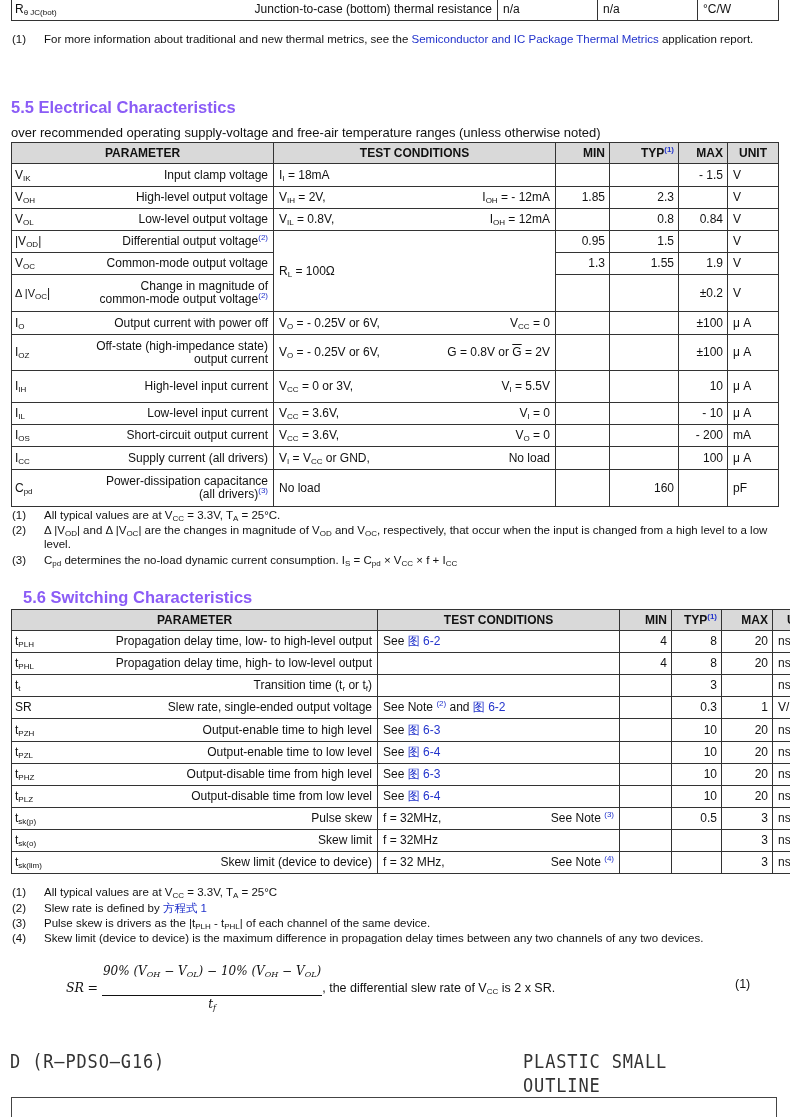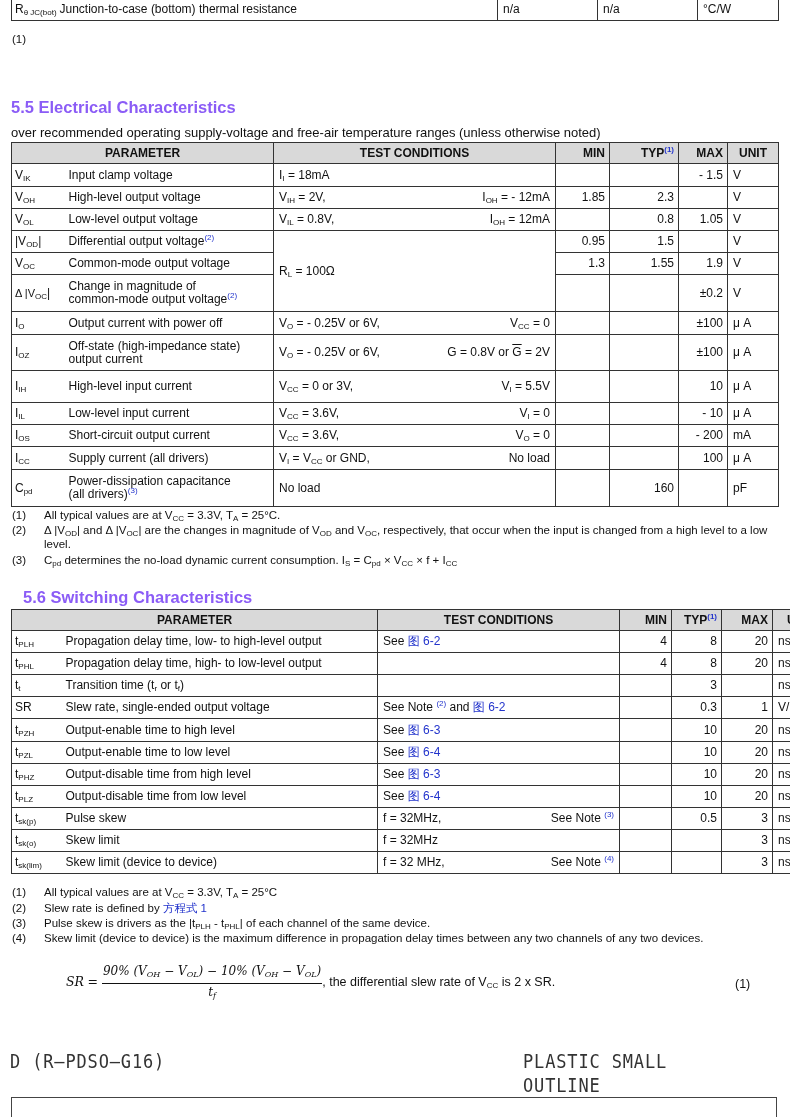--- a/index.html
+++ b/index.html
@@ -3,38 +3,38 @@
 <meta charset="utf-8">
 <style>
   * { box-sizing: border-box; margin: 0; padding: 0; }
   html, body { width: 790px; height: 1117px; background: #ffffff; overflow: hidden; }
   body { position: relative; font-family: "Liberation Sans", sans-serif; color: #111; font-size: 12px; }
   .abs { position: absolute; }
   table { border-collapse: collapse; table-layout: fixed; position: absolute; font-size: 12px; }
   td, th { border: 1px solid #333; padding: 0 5px; white-space: nowrap; overflow: hidden; vertical-align: middle; line-height: 13px; }
   th { background: #d9d9d9; font-weight: bold; font-size: 12px; text-align: center; height: 21px; }
   .sym { border-right: none; padding-left: 3px; }
-  .desc { border-left: none; padding-left: 2px; }
+  .desc { border-left: none; padding-left: 2px; text-align: right; }
   .tc1 { border-right: none; }
   .tc2 { border-left: none; text-align: right; }
   .num { text-align: right; padding-right: 4px; }
   .unit { text-align: left; }
   sub { font-size: 8px; vertical-align: -2px; line-height: 0; }
   .link { color: #2233cc; }
   .sup-link { color: #2233cc; font-size: 8px; vertical-align: 5px; line-height: 0; }
   h2 { position: absolute; font-family: "Liberation Sans", sans-serif; font-weight: bold; font-size: 16.5px; color: #8b5cf6; }
   .subtitle { font-size: 13px; }
   .note { position: absolute; font-size: 11.5px; line-height: 14px; color: #111; }
   .note .n { position: absolute; left: 0; }
   .note .t { position: absolute; left: 32px; width: 740px; white-space: normal; }
   .overline { text-decoration: overline; }
   .cad { position: absolute; font-family: "DejaVu Sans Mono", monospace; font-size: 20px; color: #333; letter-spacing: 1px; transform: scaleX(0.85); transform-origin: left; }
   .math { font-family: "DejaVu Serif", serif; font-style: italic; }
   .frac { display: inline-block; vertical-align: middle; text-align: center; }
-  .frac .numr { display: block; border-bottom: 1px solid #111; padding: 0 1px 5px; font-size: 12px; }
+  .frac .numr { display: block; border-bottom: 1px solid #111; padding: 0 1px 17px; font-size: 12px; }
   .frac .den { display: block; font-size: 12px; padding-top: 1px; }
 </style>
 </head>
 <body>
 
 <table style="left:11px; top:-2px; width:767px;">
   <colgroup>
       <col style="width:46px">
       <col style="width:440px">
       <col style="width:100px">
@@ -47,20 +47,21 @@
     <td class="desc">Junction-to-case (bottom) thermal resistance</td>
     <td class="unit">n/a</td>
     <td class="unit">n/a</td>
     <td class="unit">°C/W</td>
   </tr>
 </tbody>
   </table>
 
 <div class="note" style="left:12px; top:32px; width:770px; height:30px;">
   <span class="n">(1)</span>
+  <span class="t"><span>For more information about traditional and new thermal metrics, see the </span><span class="link">Semiconductor and IC Package Thermal Metrics</span><span> application report.</span></span>
 </div>
 
 <h2 style="left:11px; top:98px;">5.5 Electrical Characteristics</h2>
 <div class="abs subtitle" style="left:11px; top:125px;">over recommended operating supply-voltage and free-air temperature ranges (unless otherwise noted)</div>
 
 <table style="left:11px; top:142px; width:767px;">
   <colgroup>
     <col style="width:55px">
       <col style="width:207px">
     <col style="width:139px">
@@ -101,21 +102,21 @@
     <td class="unit">V</td>
   </tr>
 
   <tr style="height:22px">
     <td class="sym"><span>V</span><sub>OL</sub></td>
     <td class="desc">Low-level output voltage</td>
     <td class="tc1"><span>V</span><sub>IL</sub><span> = 0.8V,</span></td>
     <td class="tc2"><span>I</span><sub>OH</sub><span> = 12mA</span></td>
     <td class="num"></td>
     <td class="num">0.8</td>
-    <td class="num">1.05</td>
+    <td class="num">0.84</td>
     <td class="unit">V</td>
   </tr>
 
   <tr style="height:22px">
     <td class="sym"><span>|V</span><sub>OD</sub><span>|</span></td>
     <td class="desc"><span>Differential output voltage</span><span class="sup-link">(2)</span></td>
     <td colspan="2" rowspan="3" style="vertical-align:middle;"><span>R</span><sub>L</sub><span> = 100Ω</span></td>
     <td class="num">0.95</td>
     <td class="num">1.5</td>
     <td class="num"></td>

